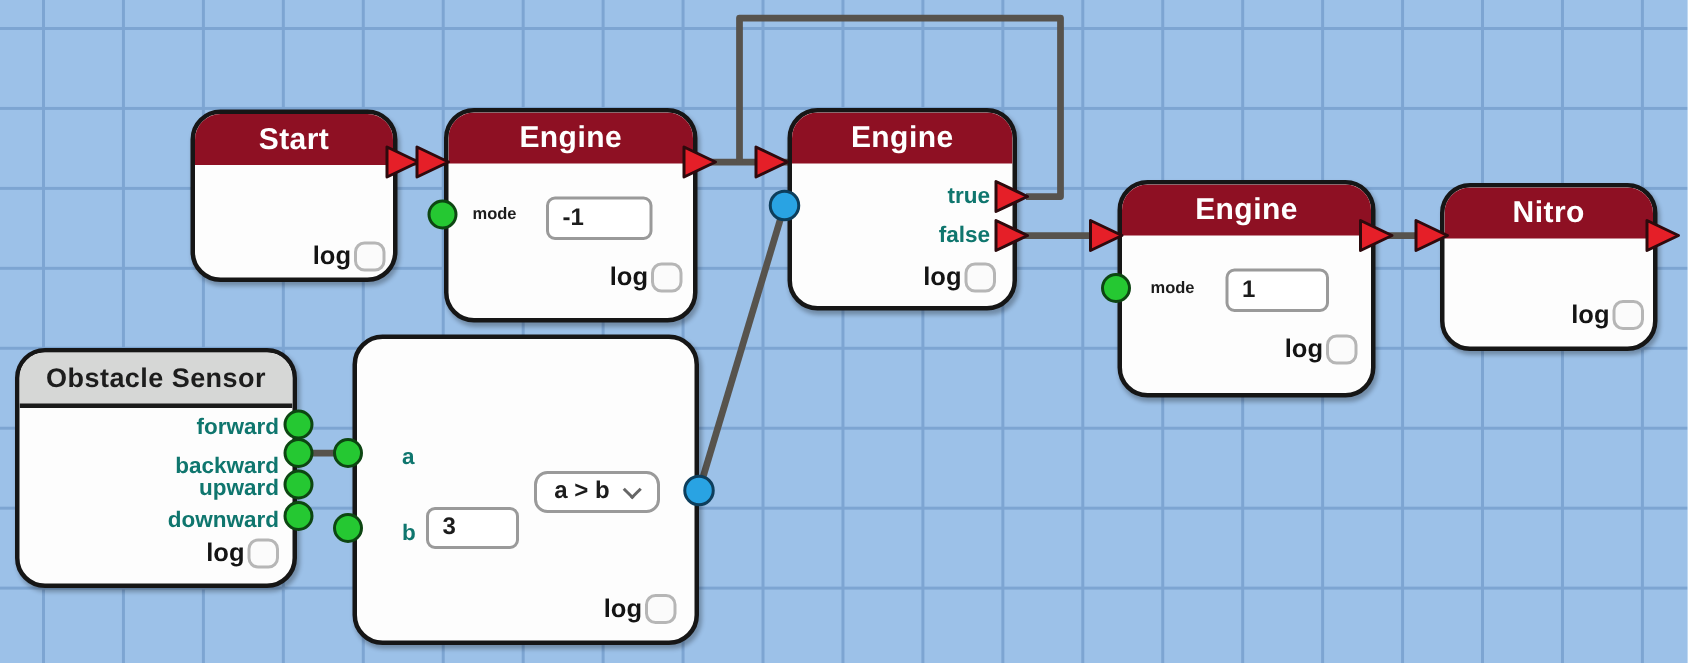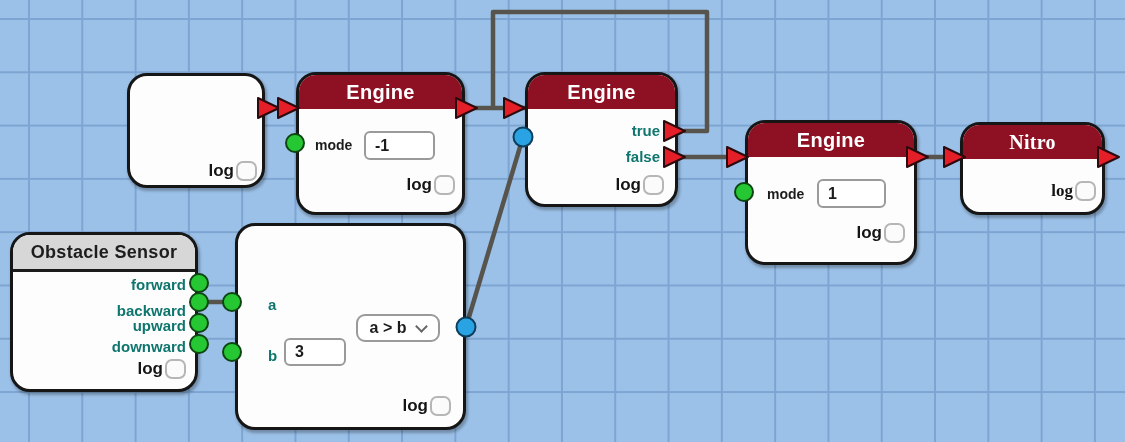--- a/index.html
+++ b/index.html
@@ -37,36 +37,36 @@
   .checkbox{
     width:21px;height:20px;border:2px solid #b6b6b6;border-radius:7px;
     background:#fbfbfb;margin-left:2px;box-sizing:border-box;
   }
 
   .field{
     position:absolute;border:2px solid #9a9a9a;border-radius:6px;background:#ffffff;
     font-family:"Liberation Sans",sans-serif;font-weight:bold;font-size:16px;color:#1c1c1c;
     padding:0 0 0 9px;box-sizing:border-box;outline:none;
   }
-  .mode-label{position:absolute;font-size:14px;font-weight:bold;color:#1c1c1c;}
+  .mode-label{position:absolute;font-size:11px;font-weight:bold;color:#1c1c1c;}
 
   .dropdown{
     position:absolute;display:flex;align-items:center;justify-content:center;
     border:2px solid #9a9a9a;border-radius:9px;background:#fff;
     font-size:16px;font-weight:bold;color:#1c1c1c;box-sizing:border-box;cursor:pointer;
   }
   .chev{width:7px;height:7px;border-right:2.5px solid #666;border-bottom:2.5px solid #666;
     transform:rotate(45deg);margin-left:11px;margin-top:-3px;}
 
   
   #node-start{left:127px;top:73px;width:138px;height:115px;}
   #node-engine1{left:296px;top:72px;width:169px;height:143px;}
   #node-branch{left:525px;top:72px;width:153px;height:135px;}
   #node-engine2{left:745px;top:120px;width:172px;height:145px;}
-  #node-nitro{left:960px;top:122px;width:145px;height:93px;font-family:Liberation Serif, serif;}
+  #node-nitro{left:960px;top:122px;width:145px;height:112px;}
   #node-sensor{left:10px;top:232px;width:188px;height:160px;}
   #node-comparison{left:235px;top:223px;width:231px;height:207px;}
 
   #node-sensor .node-header{height:37px;font-size:18px;}
   #node-comparison .node-header{height:35px;font-size:17px;line-height:18px;}
 
   
   #branch-true{top:47px;right:15px;}
   #branch-false{top:73px;right:15px;}
 
@@ -108,20 +108,23 @@
       <path d="M461 108 H528"></path>
       <path d="M684 131 H707 V12 H493 V108"></path>
       <path d="M680 157 H748"></path>
       <path d="M913 157 H965"></path>
       <path d="M199 302 H232"></path>
       <path d="M466 327 L523 137"></path>
     </g>
   </svg>
 
   <div class="node" id="node-start">
+    <div class="node-header red">
+      <span>Start</span>
+    </div>
     <div class="log-row">
       <span>log</span>
       <span class="checkbox"></span>
     </div>
   </div>
 
   <div class="node" id="node-engine1">
     <div class="node-header red">
       <span>Engine</span>
     </div>

